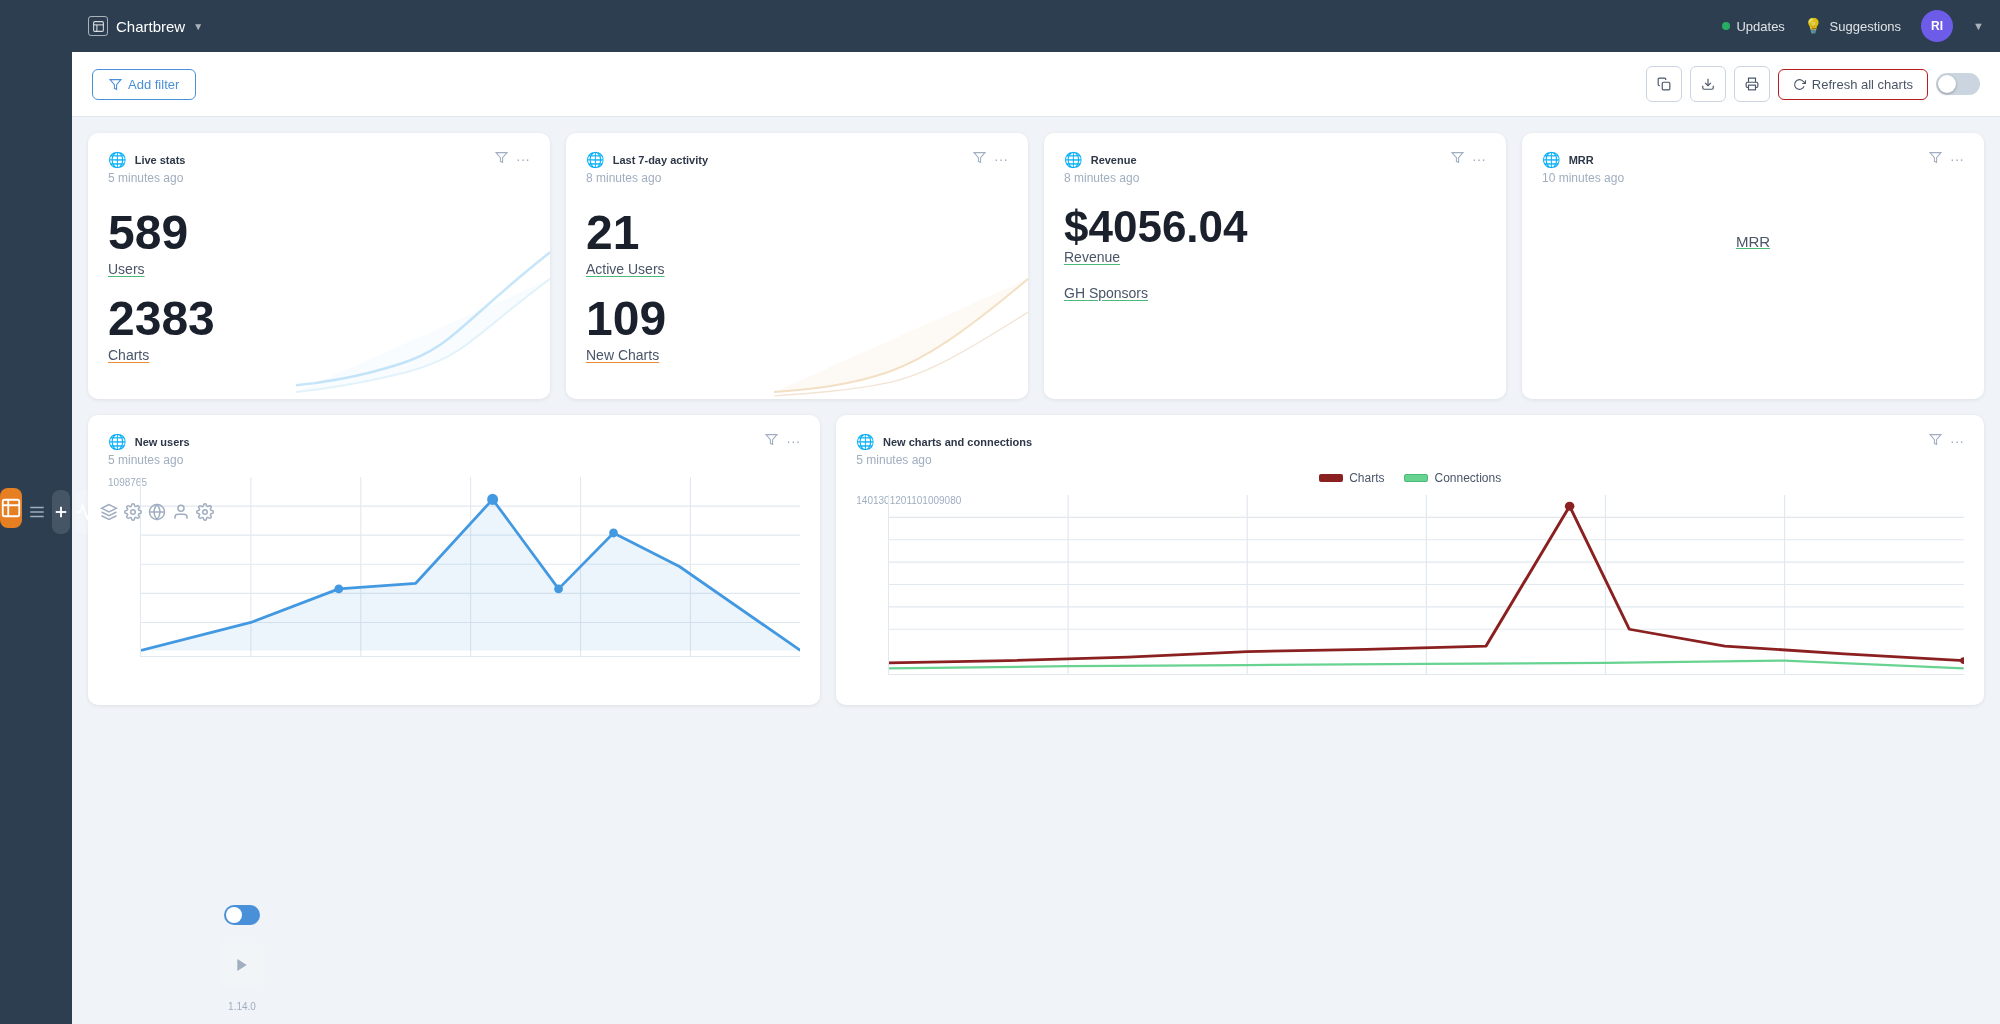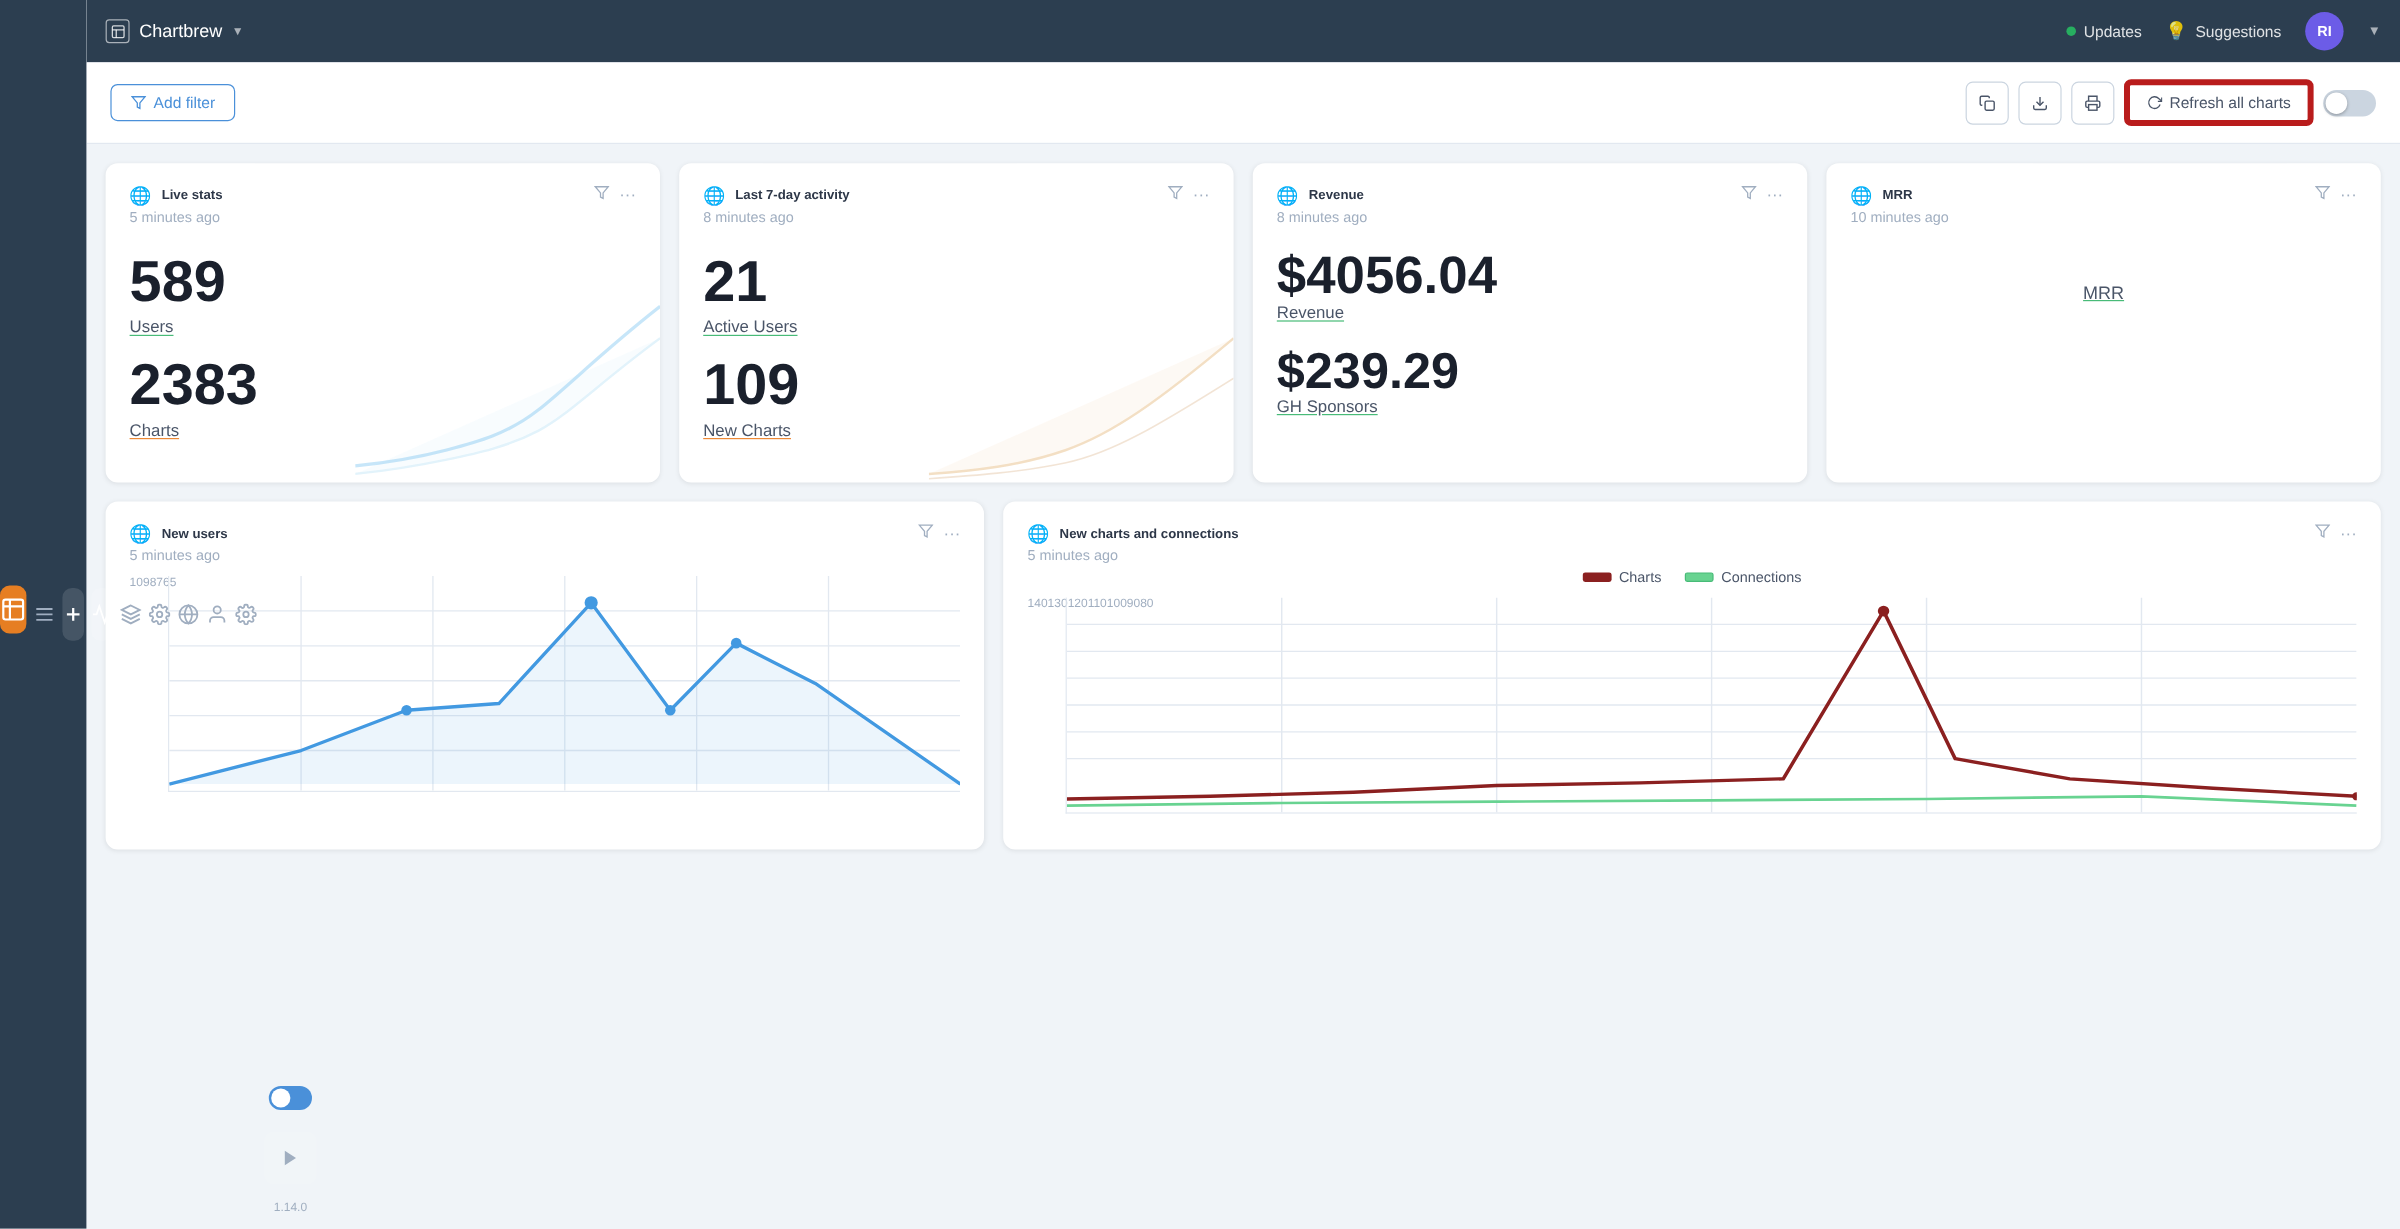--- a/index.html
+++ b/index.html
@@ -127,21 +127,21 @@
       width: 36px; height: 36px;
       border: 1px solid #cbd5e0;
       border-radius: 6px;
       background: white;
       display: flex; align-items: center; justify-content: center;
       color: #4a5568; font-size: 14px; cursor: pointer;
     }
     .btn-refresh {
       display: flex; align-items: center; gap: 6px;
       padding: 7px 14px;
-      border: 5px solid #b91c1c;
+      border: 1px solid #b91c1c;
       border-radius: 6px;
       background: white;
       color: #4a5568; font-size: 13px; cursor: pointer;
     }
     .toggle-switch {
       width: 44px; height: 22px;
       background: #cbd5e0;
       border-radius: 11px;
       position: relative;
       cursor: pointer;
@@ -569,21 +569,20 @@
               </span>
               <span class="card-action-icon">···</span>
             </div>
           </div>
           <div class="revenue-content">
             <div class="revenue-stat">
               <div class="revenue-value">$4056.04</div>
               <div class="revenue-label">Revenue</div>
             </div>
             <div class="revenue-stat">
-              <div class="revenue-value" style="font-size:42px;">$239.29</div>
               <div class="revenue-label">GH Sponsors</div>
             </div>
           </div>
         </div>
 
         <div class="card">
           <div class="card-header">
             <div>
               <div class="card-title-row">
                 <span class="card-globe">🌐</span>

